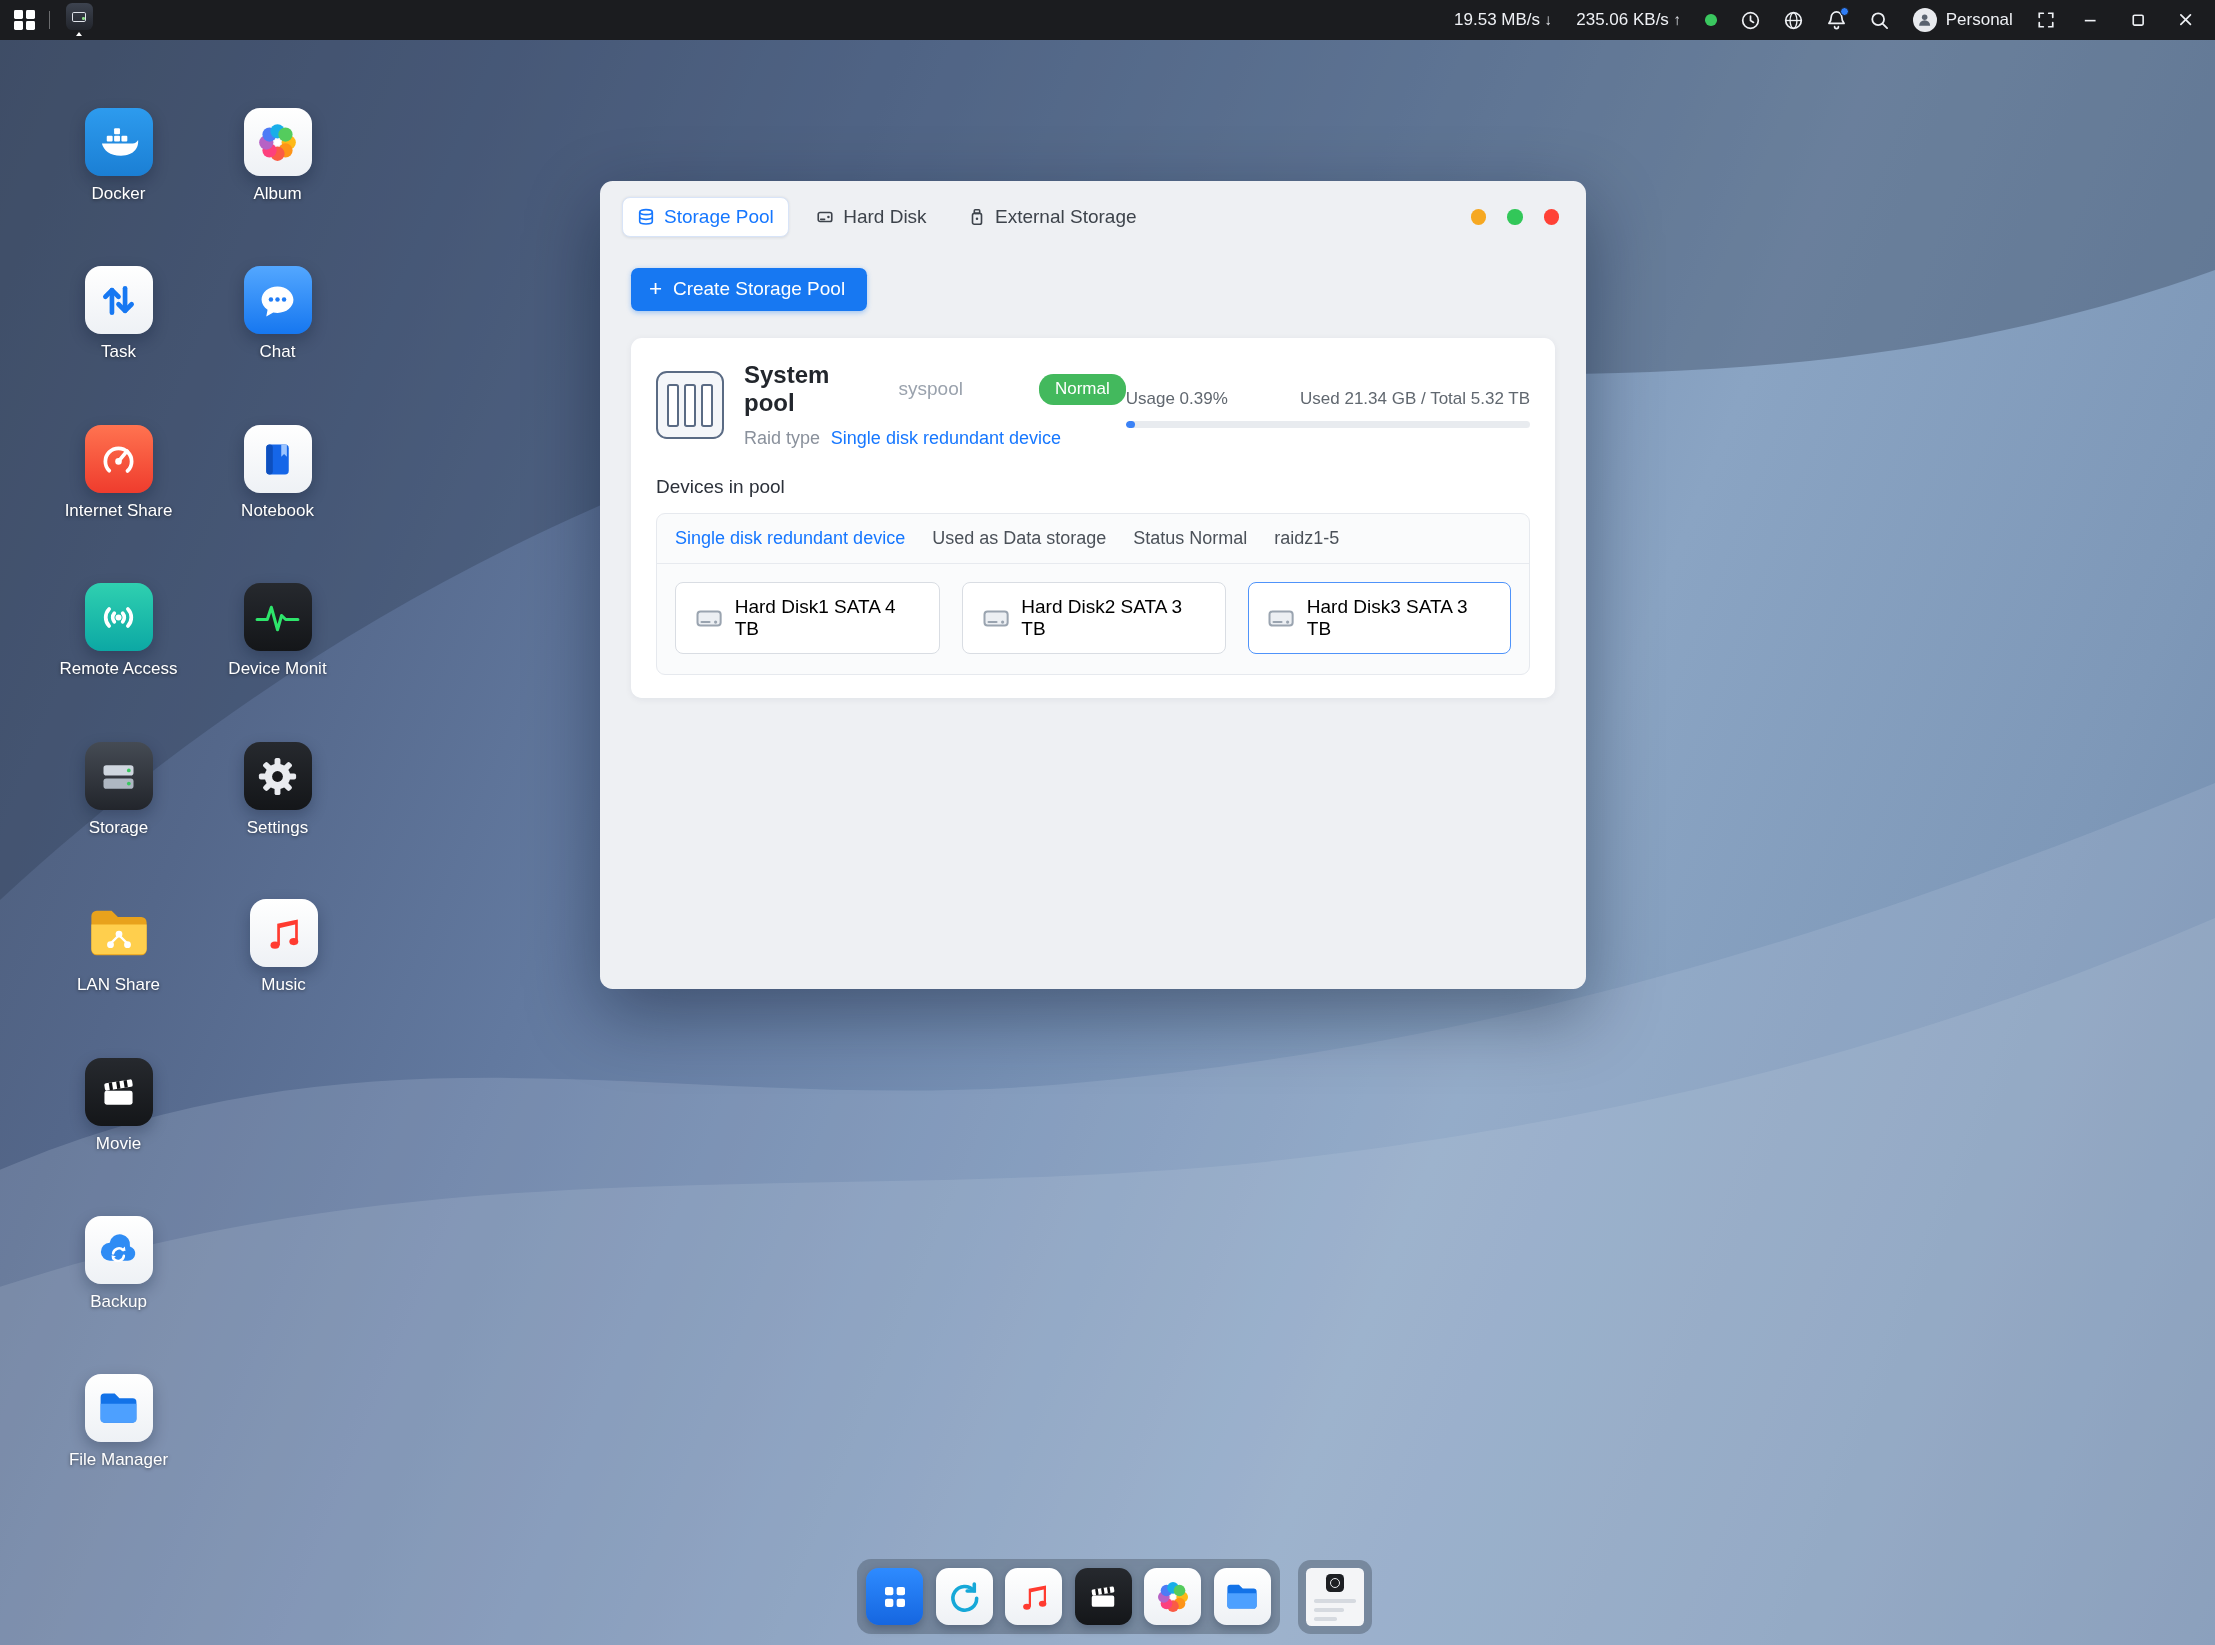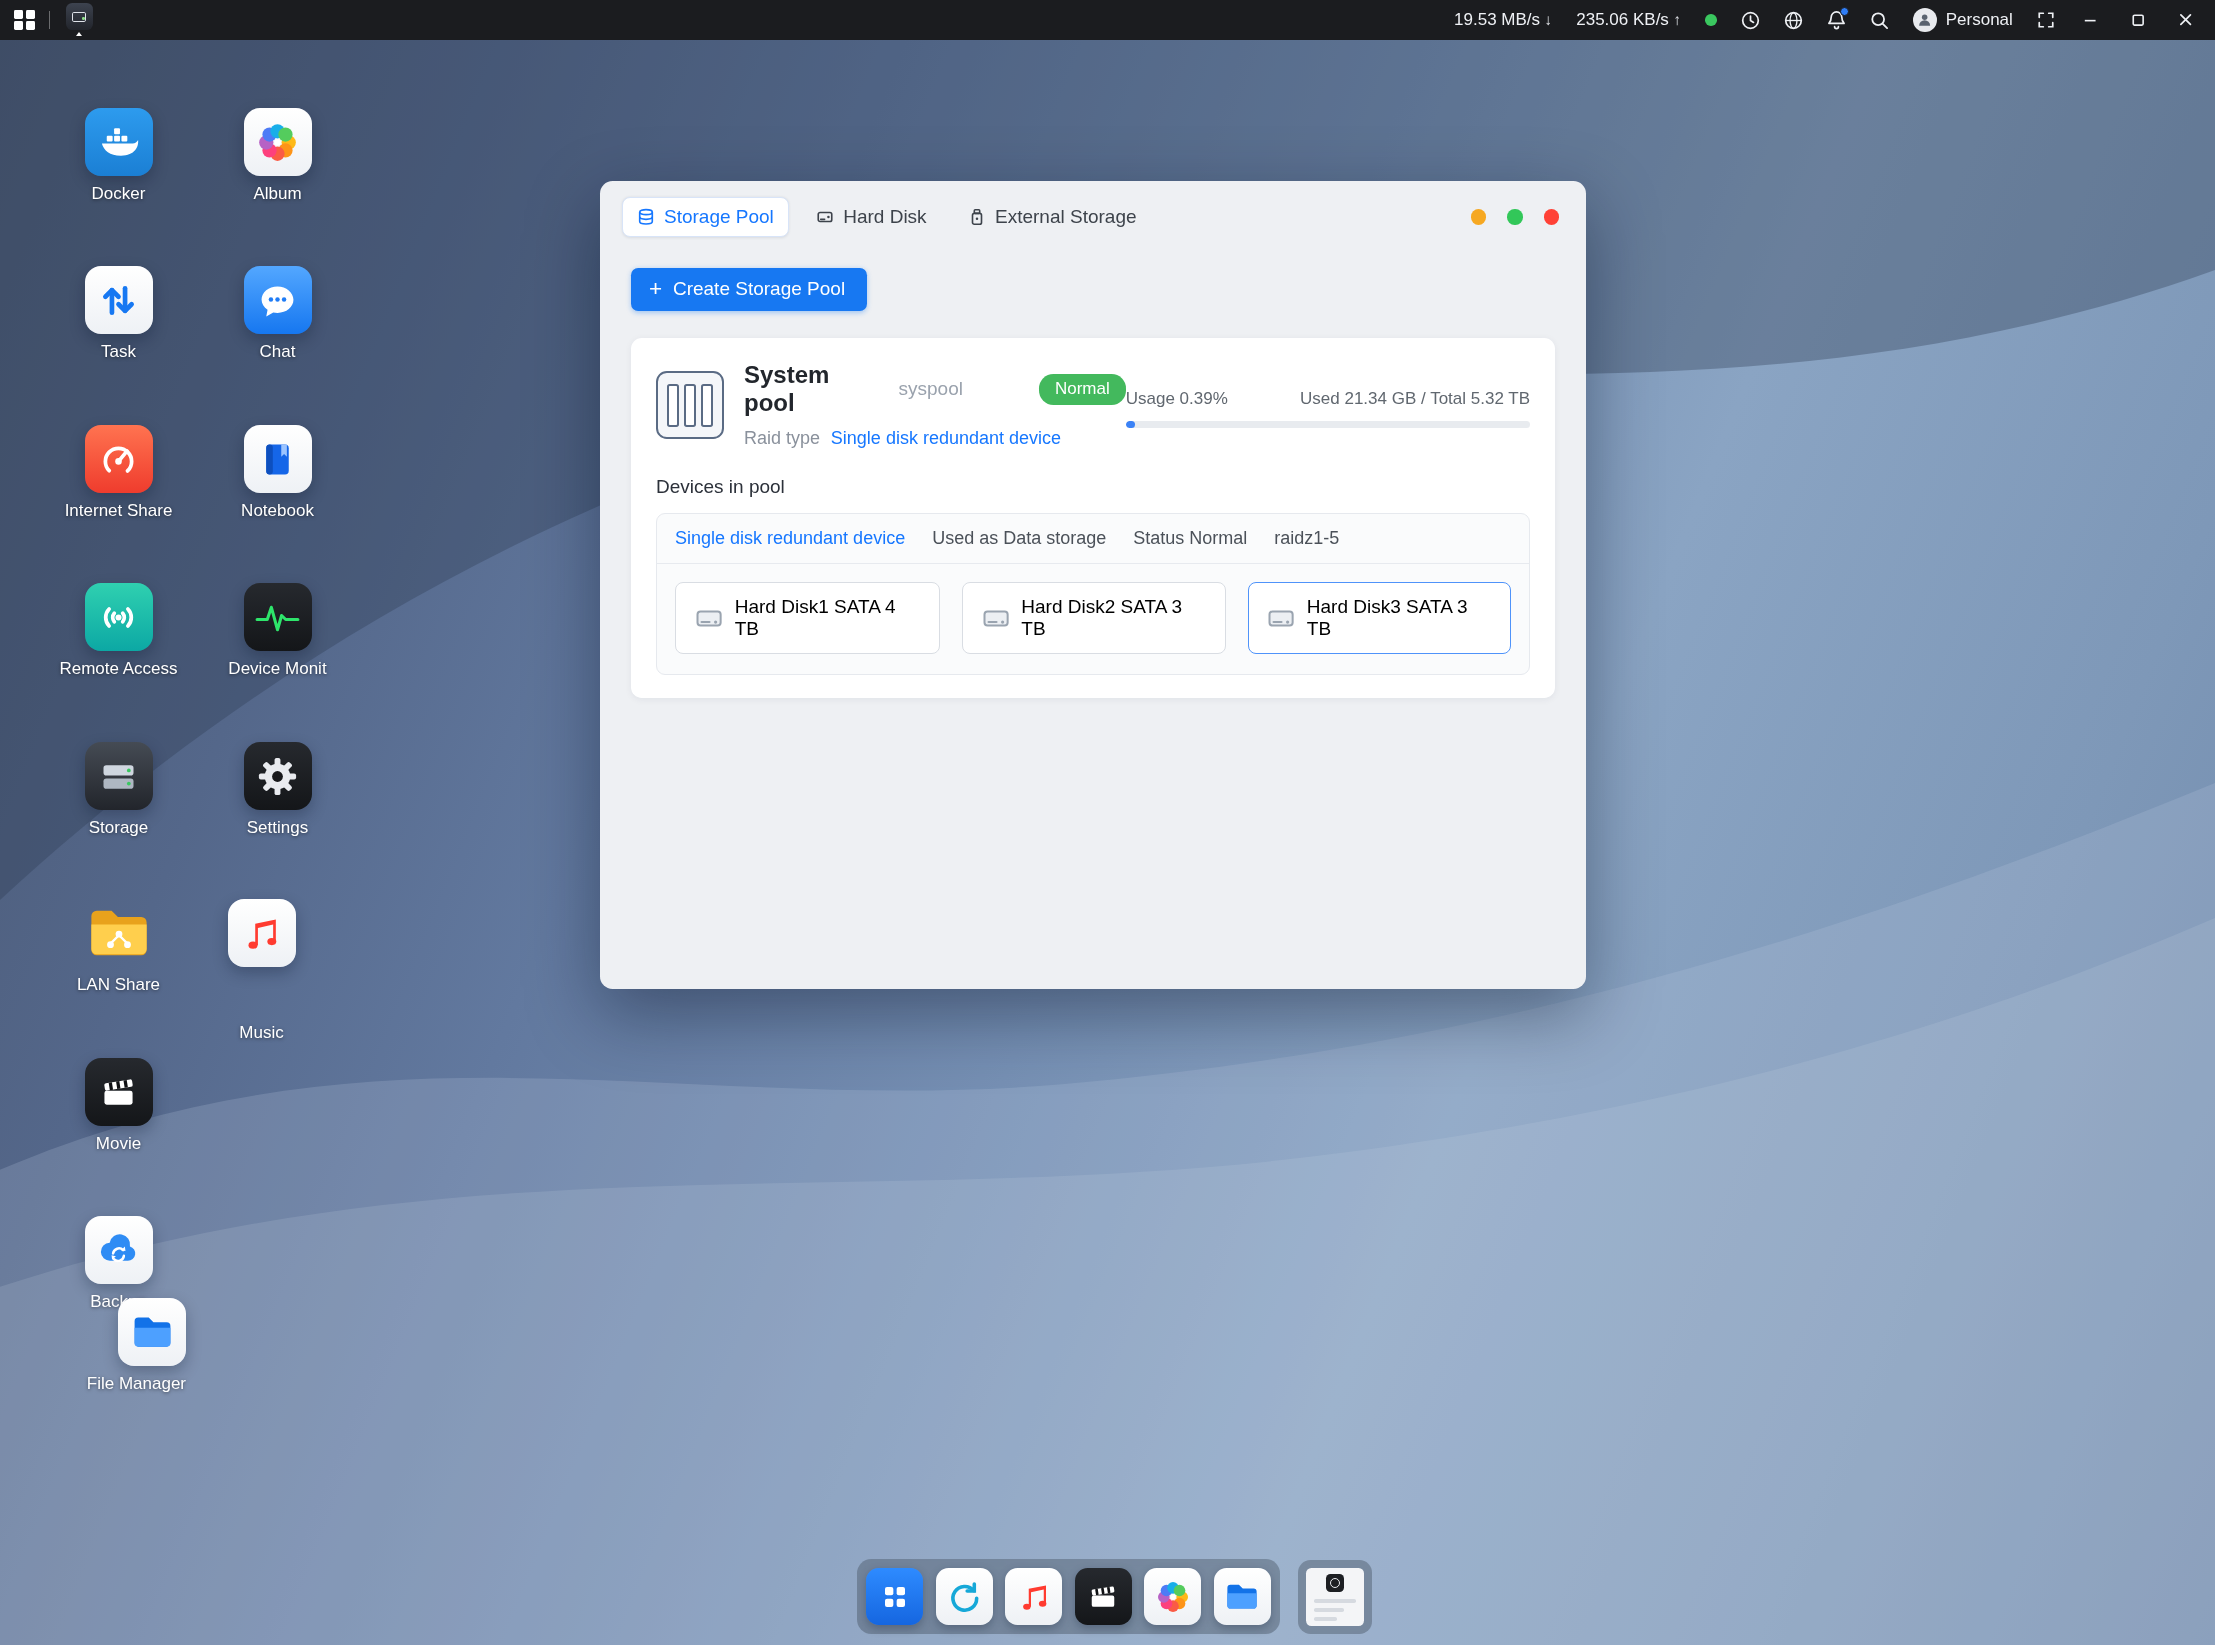--- a/index.html
+++ b/index.html
@@ -349,21 +349,21 @@
         <g fill="#fff">
           <circle cx="32" cy="33" r="3.2"></circle>
           <circle cx="24" cy="43" r="3.2"></circle>
           <circle cx="40" cy="43" r="3.2"></circle>
         </g>
       </svg>
   </div>
   <div class="dlabel">LAN Share</div>
 </div>
 
-<div class="dcell" style="left:194px; top:899px;gap:48px;">
+<div class="dcell" style="left:216px; top:899px;">
   <div class="dicon tile-white">
     <svg width="43" height="43" viewBox="0 0 48 48">
         <g fill="#ff3b30">
           <ellipse cx="14.5" cy="37" rx="5" ry="4"></ellipse>
           <ellipse cx="35.5" cy="33" rx="5" ry="4"></ellipse>
           <path d="M17 37 V13 L40 8.5 V33 h-3 V14 l-17 3.8 V37 z"></path>
         </g>
       </svg>
   </div>
   <div class="dlabel">Music</div>
@@ -392,21 +392,21 @@
           <path d="M18.5 27 a6 6 0 0 1 10.2-3.4"></path>
           <path d="M29.5 29.5 a6 6 0 0 1-10.2 3.4"></path>
         </g>
         <path d="M30.5 20 l.6 4.6 -4.4-.9z" fill="#fff"></path>
         <path d="M17.5 33.5 l-.6-4.6 4.4.9z" fill="#fff"></path>
       </svg>
   </div>
   <div class="dlabel">Backup</div>
 </div>
 
-<div class="dcell" style="left:51px; top:1298px;align-items:flex-end;">
+<div class="dcell" style="left:51px; top:1374px;">
   <div class="dicon tile-white">
     <svg width="49" height="49" viewBox="0 0 52 52">
         <path d="M7 14 a4 4 0 0 1 4-4 h11 l5 5 h14 a4 4 0 0 1 4 4 v18 a4 4 0 0 1-4 4 H11 a4 4 0 0 1-4-4z" fill="#1272e8"></path>
         <path d="M7 21 h38 v16 a4 4 0 0 1-4 4 H11 a4 4 0 0 1-4-4z" fill="#4da0ff"></path>
       </svg>
   </div>
   <div class="dlabel">File Manager</div>
 </div>
 
 <div class="window">

